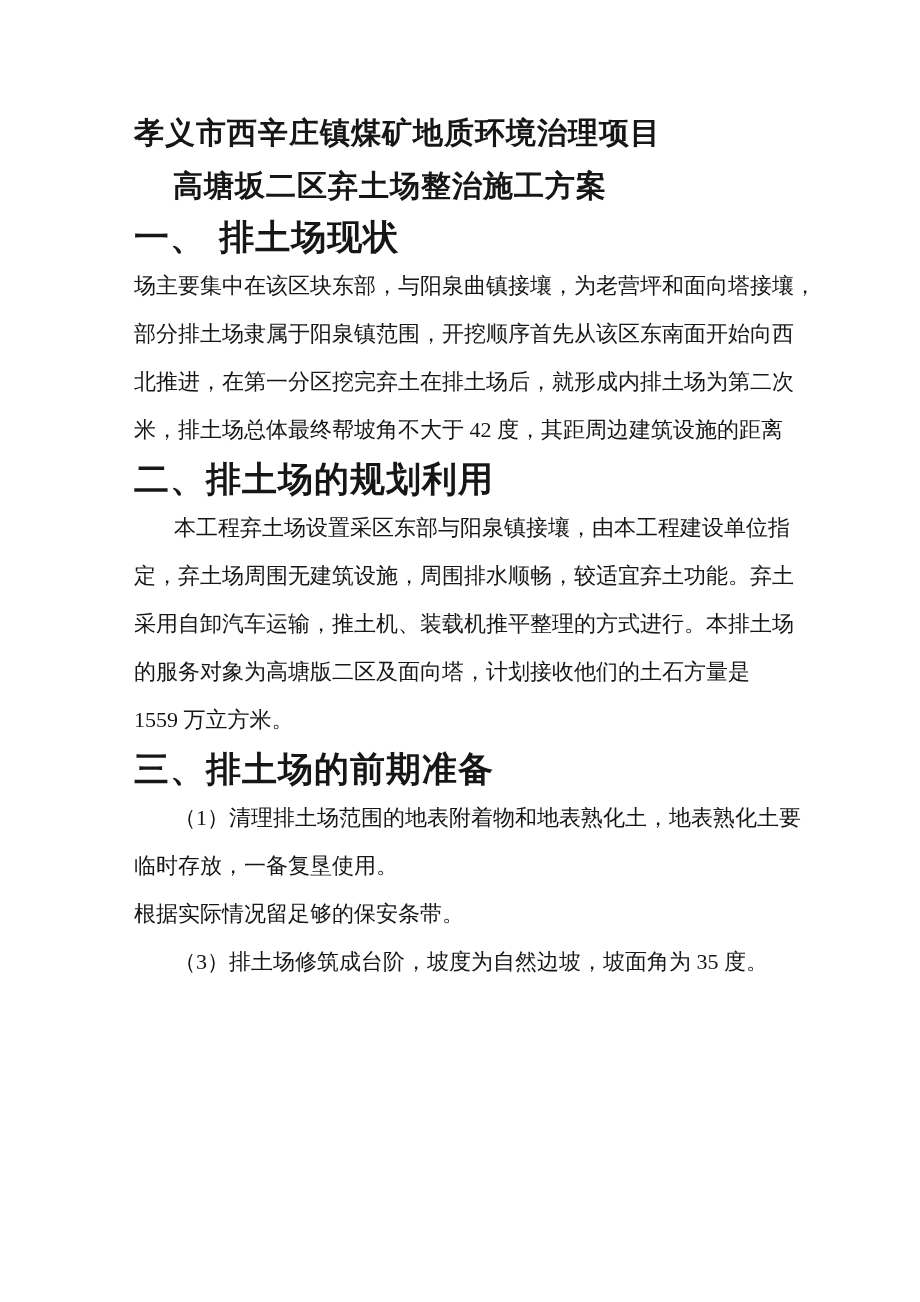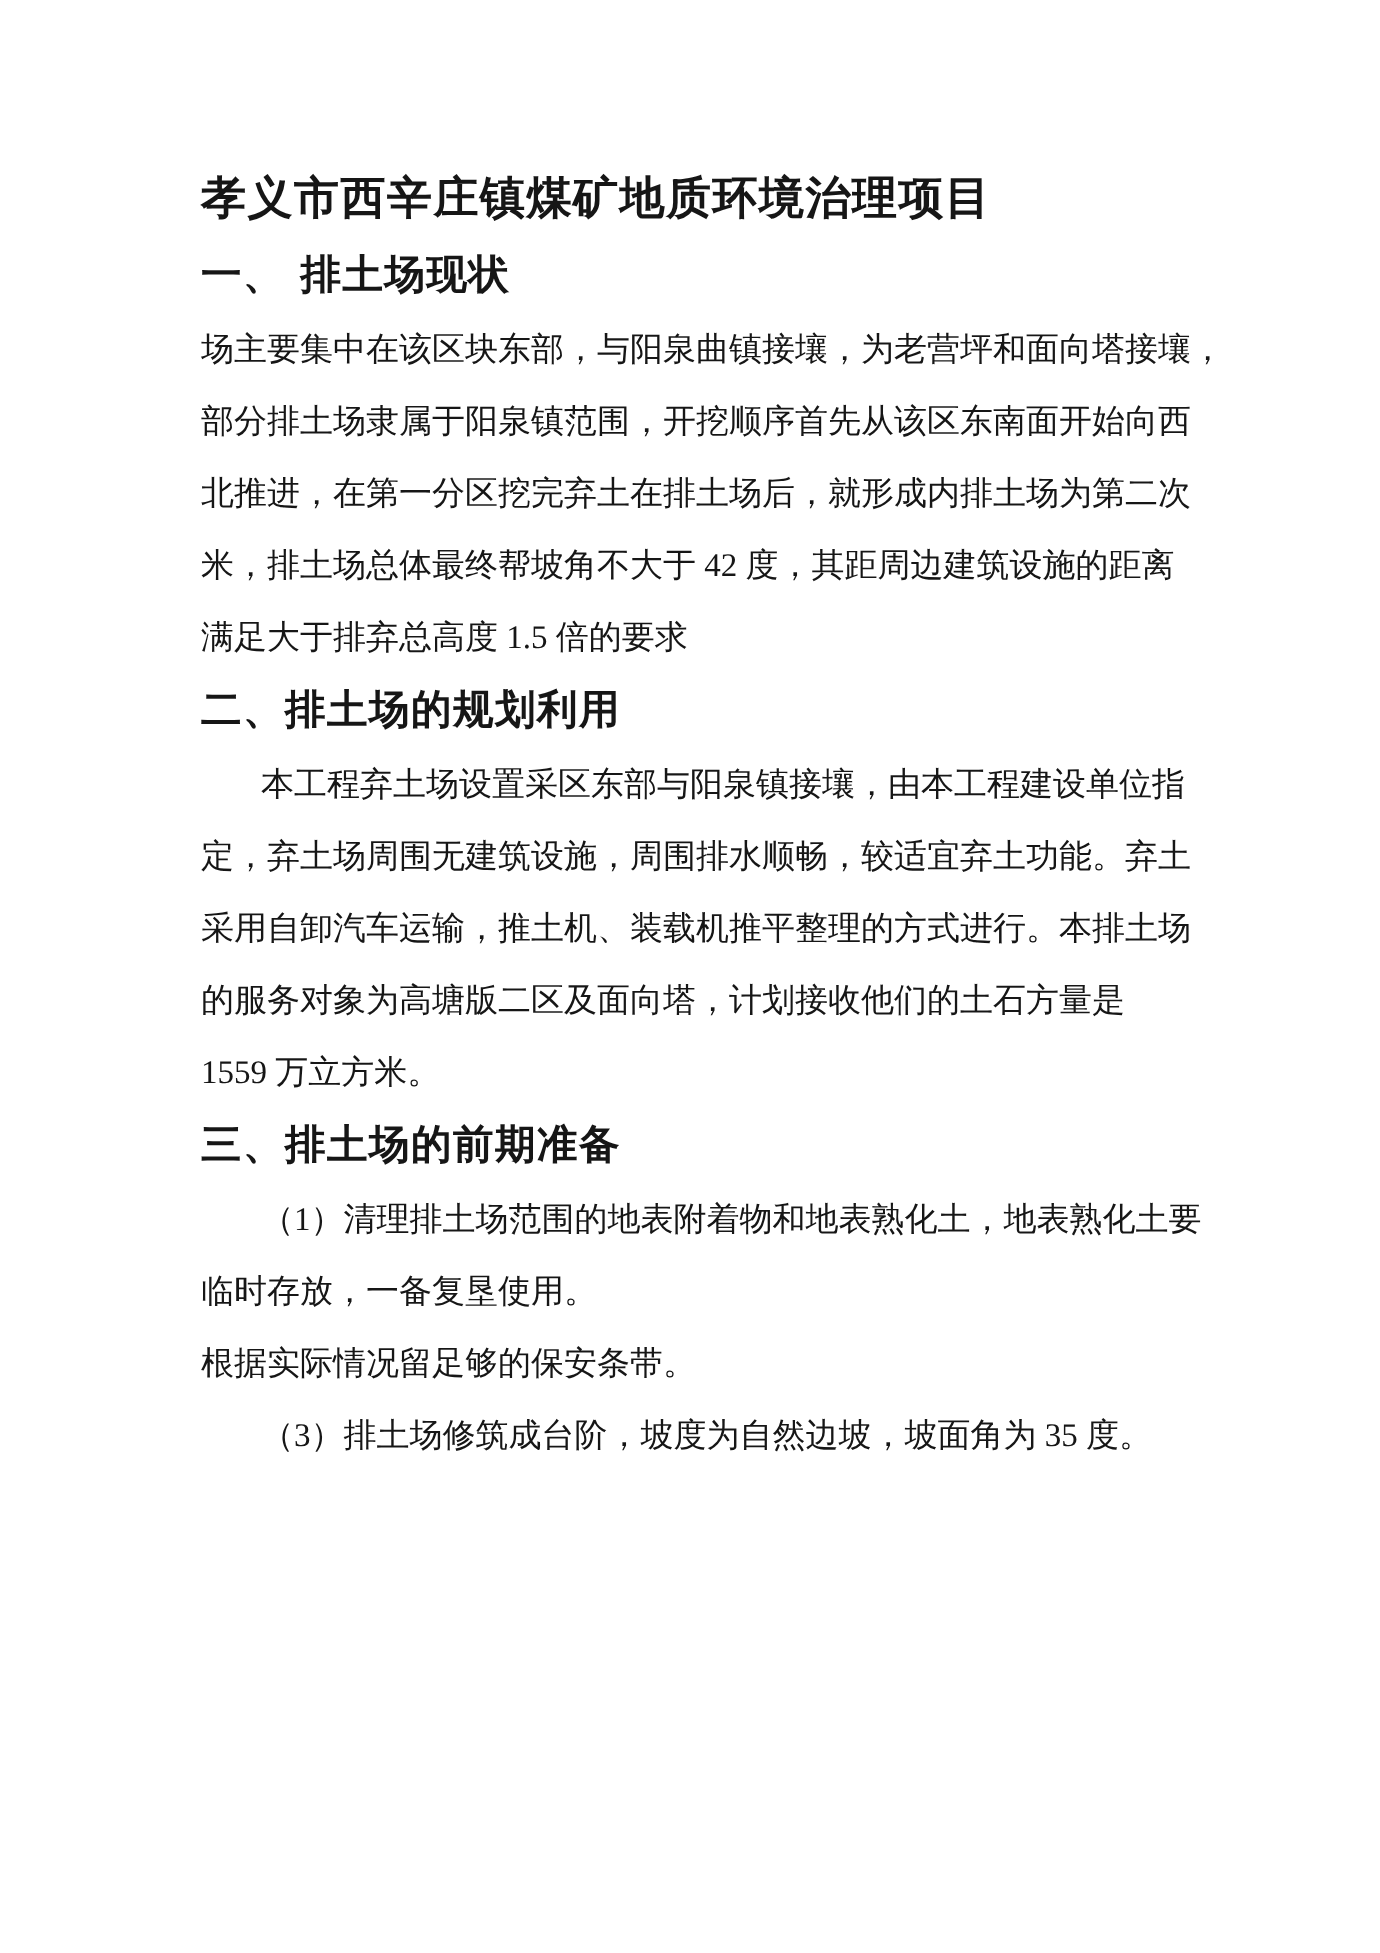--- a/index.html
+++ b/index.html
@@ -19,21 +19,21 @@
     font-weight: 700;
     font-size: 30px;
     line-height: 53px;
     text-align: center;
     letter-spacing: 1px;
     white-space: nowrap;
   }
   .section-heading {
     font-family: "DejaVu Sans", "Liberation Sans", sans-serif;
     font-weight: 700;
-    font-size: 27px;
+    font-size: 35px;
     line-height: 50px;
     letter-spacing: 1px;
     white-space: nowrap;
   }
   .para { margin: 0; }
   .line {
     font-family: "Liberation Serif", "DejaVu Serif", serif;
     font-size: 22px;
     line-height: 48px;
     white-space: nowrap;
@@ -42,28 +42,28 @@
   }
   .line.end { text-align: left; text-align-last: left; }
   .line.indent { text-indent: 40px; }
   .mark { color: var(--hl); }
 </style>
 </head>
 <body>
 
 <div class="doc">
   <div class="title-line">孝义市西辛庄镇煤矿地质环境治理项目</div>
+  <div class="title-line">高塘坂二区弃土场整治施工方案</div>
   <section>
       <div class="section-heading">一、 排土场现状</div>
       <div class="para">
         <div class="line">场主要集中在该区块东部，与阳泉曲镇接壤，为老营坪和面向塔接壤，</div>
         <div class="line">部分排土场隶属于阳泉镇范围，开挖顺序首先从该区东南面开始向西</div>
         <div class="line">北推进，在第一分区挖完弃土在排土场后，就形成内排土场为第二次</div>
         <div class="line">米，排土场总体最终帮坡角不大于 42 度，其距周边建筑设施的距离</div>
-        <div class="line end">满足大于排弃总高度 1.5 倍的要求</div>
       </div>
     </section>
   <section>
       <div class="section-heading">二、排土场的规划利用</div>
       <div class="para">
         <div class="line indent">本工程弃土场设置采区东部与阳泉镇接壤，由本工程建设单位指</div>
         <div class="line">定，弃土场周围无建筑设施，周围排水顺畅，较适宜弃土功能。弃土</div>
         <div class="line">采用自卸汽车运输，推土机、装载机推平整理的方式进行。本排土场</div>
         <div class="line">的服务对象为高塘版二区及面向塔，计划接收他们的土石方量是</div>
         <div class="line end">1559 万立方米。</div>

